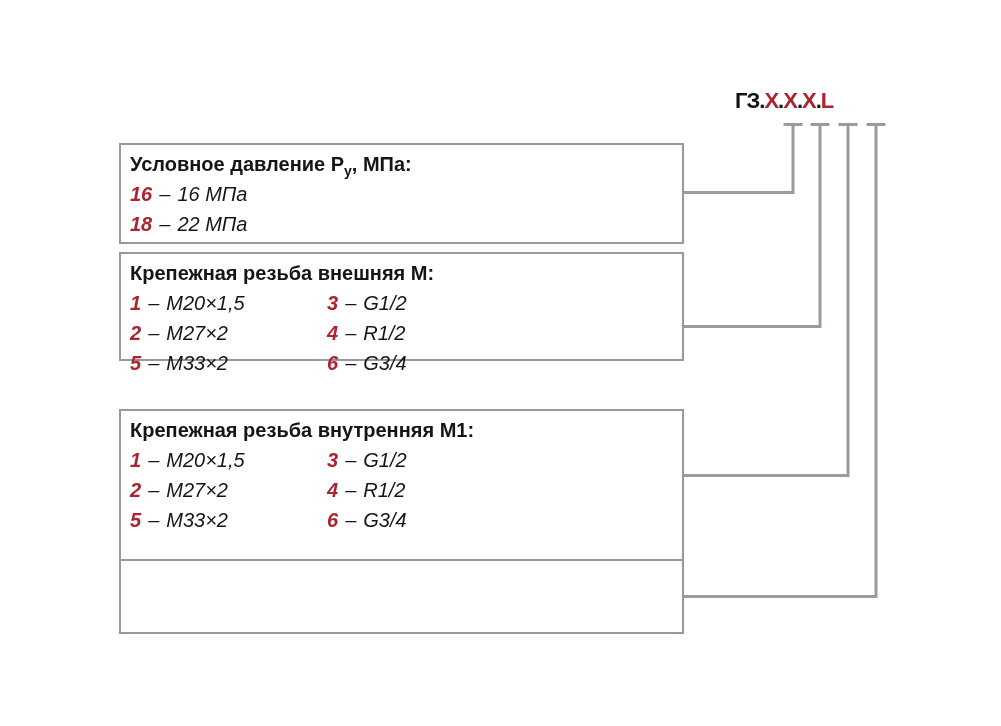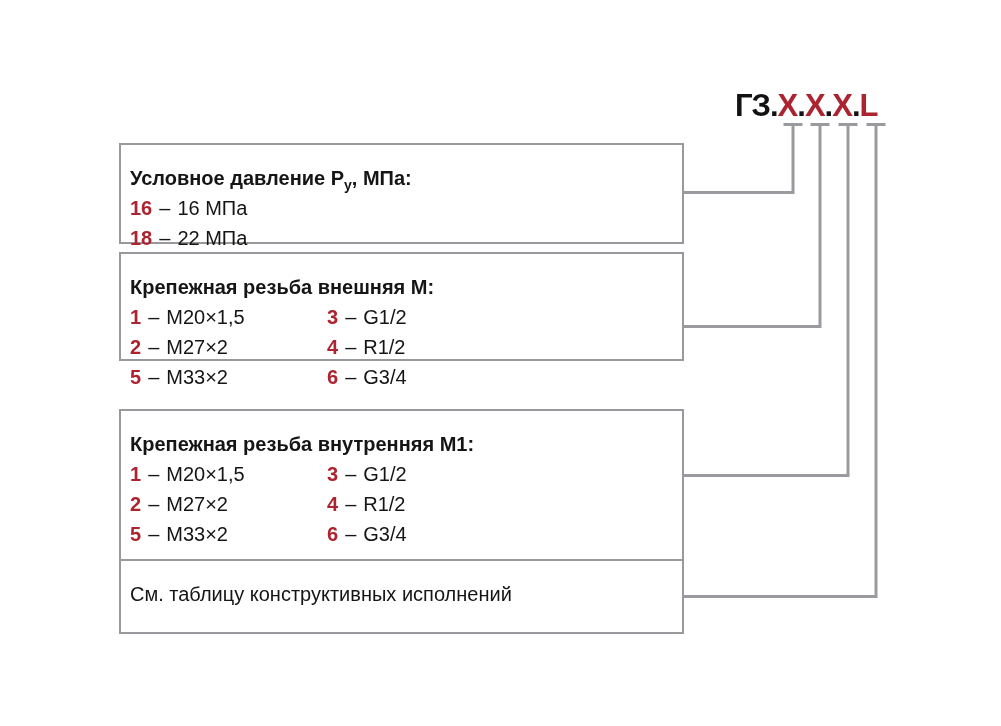--- a/index.html
+++ b/index.html
@@ -2,37 +2,37 @@
 <html><head>
 <meta charset="utf-8">
 <style>
   html,body{margin:0;padding:0;background:#ffffff;}
   .canvas{
     position:relative;width:1001px;height:726px;background:#ffffff;
     font-family:"Liberation Sans",sans-serif;color:#151515;overflow:hidden;
   }
   .code{
     position:absolute;left:735px;top:88px;
-    font-size:31px;font-weight:700;letter-spacing:-1px;white-space:nowrap;
+    font-size:22px;font-weight:700;letter-spacing:-1px;white-space:nowrap;
     color:#121212;
   }
   .code .red{color:#ac2430;}
   .connectors{position:absolute;left:0;top:0;}
   .box{
     position:absolute;left:119px;width:565px;box-sizing:border-box;
     border:2.5px solid #98999c;background:#ffffff;
-    padding:18px 10px 0 9px;font-size:20px;line-height:30px;
+    padding:4px 10px 0 9px;font-size:20px;line-height:30px;
   }
   .box-pressure{top:143px;height:101px;}
   .box-ext-thread{top:252px;height:109px;}
   .box-int-thread{top:409px;height:166px;}
   .box-length{top:559px;height:75px;}
   .title{font-weight:700;white-space:nowrap;}
   .title sub{font-size:14px;font-weight:700;line-height:0;}
-  .row{white-space:nowrap;}
+  .row{white-space:nowrap;font-style:italic;}
   .key{color:#ac2430;font-weight:700;}
   .sep{margin:0 7px;color:#151515;}
   .grid{display:grid;grid-template-columns:197px 1fr;}
   .note{white-space:nowrap;}
 </style>
 </head>
 <body>
 
 <div class="canvas">
 
@@ -101,16 +101,15 @@
       <div class="row">
         <span class="key">5</span><span class="sep">–</span><span class="desc">М33×2</span>
       </div>
       <div class="row">
         <span class="key">6</span><span class="sep">–</span><span class="desc">G3/4</span>
       </div>
     </div>
   </div>
 
   <div class="box box-length">
-    <div class="note">См. таблицу конструктивных исполнений</div>
   </div>
 
 </div>
 
 </body></html>

